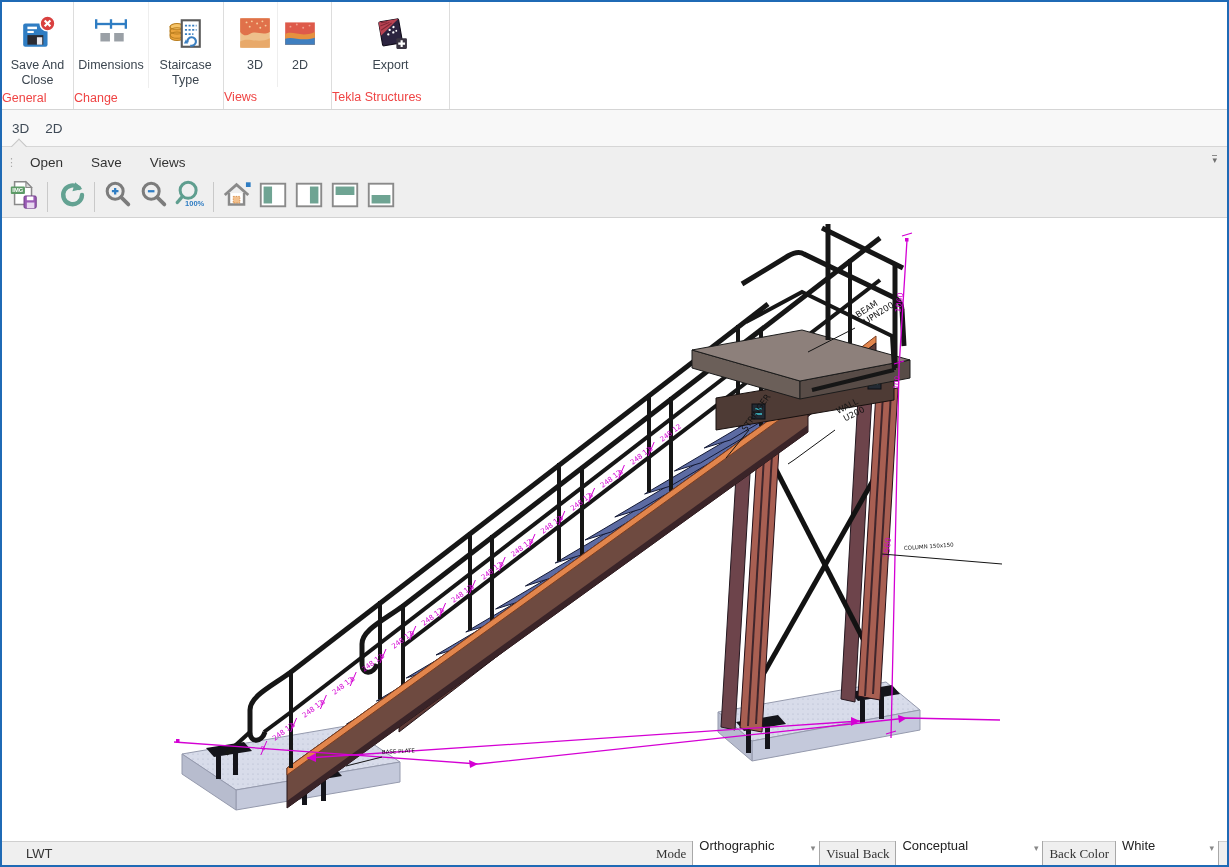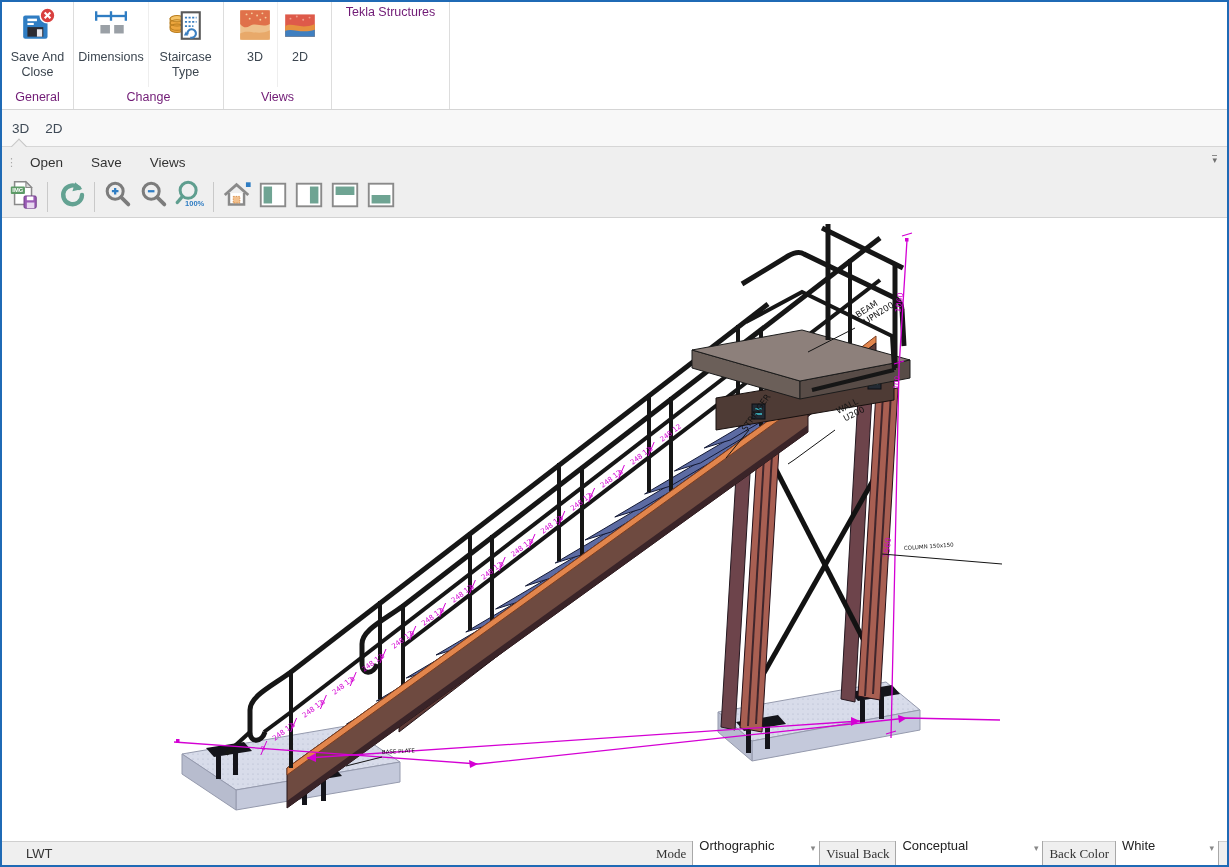--- a/index.html
+++ b/index.html
@@ -3,25 +3,25 @@
 <meta charset="utf-8">
 <style>
   * { box-sizing: border-box; margin: 0; padding: 0; }
   body { font-family: "Liberation Sans", "DejaVu Sans", sans-serif; background:#fff; }
   .window { width:1229px; height:867px; border:2px solid #1f6ab5; background:#fff; position:relative; overflow:hidden; }
 
   
   .ribbon { height:108px; background:#fff; border-bottom:1px solid #d5d5d5; display:flex; align-items:stretch; }
   .rgroup { display:flex; flex-direction:column; border-right:1px solid #ddd; }
   .rbuttons { flex:1; display:flex; justify-content:center; }
-  .rbtn { display:flex; flex-direction:column; align-items:center; padding:5px 4px 0 4px; cursor:default; border-right:1px solid #eee; }
+  .rbtn { display:flex; flex-direction:column; align-items:center; padding:13px 4px 0 4px; cursor:default; border-right:1px solid #eee; }
   .rbtn:last-child { border-right:none; }
   .rbtn svg { width:36px; height:36px; }
   .rlabel { font-size:12.5px; color:#3c4650; text-align:center; line-height:1.2; margin-top:3px; max-width:66px; }
-  .glabel { height:22px; line-height:20px; text-align:center; font-size:12.5px; color:#701a75; }
+  .glabel { height:22px; line-height:20px; text-align:left; font-size:12.5px; color:#ef4444; }
   .g-general{width:72px}.g-change{width:150px}.g-views{width:108px}.g-tekla{width:118px}
 
   
   .tabrow { height:37px; background:#f8f8f8; border-bottom:1px solid #d6d6d6; display:flex; align-items:center; padding-left:10px; position:relative; }
   .vtab { font-size:13.5px; color:#3f4a56; margin-right:16px; cursor:default; }
   .tab-notch { position:absolute; left:11px; bottom:-7px; width:12px; height:12px; background:#efefef; border-left:1px solid #c6c6c6; border-top:1px solid #c6c6c6; transform:rotate(45deg); }
 
   
   .toolbar { height:71px; background:#efefef; border-bottom:1px solid #d2d2d2; position:relative; }
   .menurow { height:30px; display:flex; align-items:center; padding-left:4px; }
@@ -149,20 +149,43 @@
               <path d="M3 22.5 c7 -3 15 3 28 -1 v6.5 h-28 z" fill="#3f7fc0"></path>
             </svg>
           </span>
           <div class="rlabel">2D</div>
         </div>
       </div>
       <div class="glabel">Views</div>
     </div>
 
     <div class="rgroup g-tekla">
+      <div class="rbuttons">
+        <div class="rbtn">
+          <span>
+            <svg viewBox="0 0 34 34">
+              <g transform="rotate(-10 17 16)">
+                <rect x="8" y="5" width="19" height="23" rx="1.5" fill="#2c2440" stroke="#0e0a18"></rect>
+                <path d="M8 5 h19 l-19 13 z" fill="#b94352"></path>
+                <path d="M10 6 l6 0 M9 9 l9 -2 M9 13 l11 -5" stroke="#7e2836" stroke-width="1"></path>
+                <g fill="#fff">
+                    <circle cx="17" cy="14" r="1.1"></circle>
+                    <circle cx="21" cy="12" r="1.1"></circle>
+                    <circle cx="20" cy="17" r="1.1"></circle>
+                    <circle cx="15" cy="18" r="1.1"></circle>
+                    <circle cx="23" cy="16" r="0.9"></circle>
+                  </g>
+              </g>
+              <rect x="23" y="22" width="10" height="10" rx="1" fill="#3a3442"></rect>
+              <path d="M28 23.8 v6.4 M24.8 27 h6.4" stroke="#fff" stroke-width="2"></path>
+            </svg>
+          </span>
+          <div class="rlabel">Export</div>
+        </div>
+      </div>
       <div class="glabel">Tekla Structures</div>
     </div>
   </div>
 
   <div class="tabrow">
     <div class="vtab">3D</div>
     <div class="vtab">2D</div>
     <div class="tab-notch"></div>
   </div>
 

